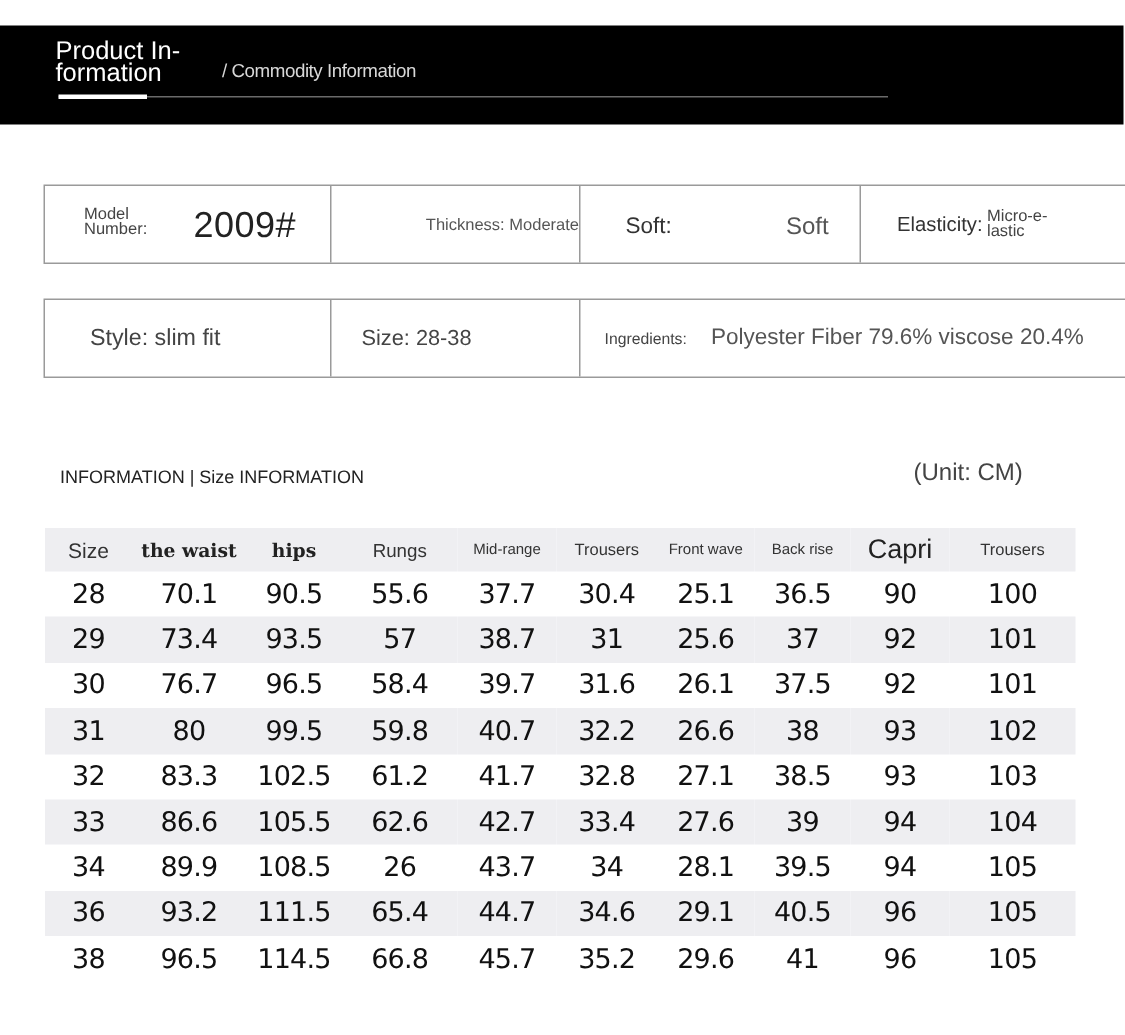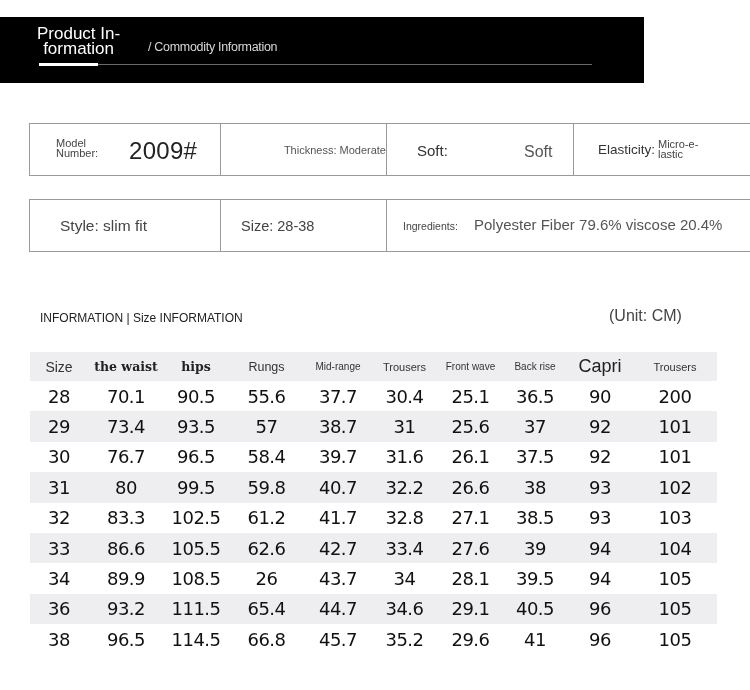--- a/index.html
+++ b/index.html
@@ -1,17 +1,17 @@
 <!DOCTYPE html>
 <html><head>
 <meta charset="utf-8">
 <style>
   html, body { margin:0; padding:0; }
   body { width:750px; height:690px; background:#ffffff; position:relative; overflow:hidden; font-family:"Liberation Sans", sans-serif; color:#222; }
-  .header-band { position:absolute; left:0; top:17px; width:644px; height:66px; background:#000;text-align:center; }
+  .header-band { position:absolute; left:0; top:17px; width:749px; height:66px; background:#000; }
   .header-title { position:absolute; left:37px; top:9px; color:#fff; font-size:17px; line-height:15px; font-family:"Liberation Sans", sans-serif; }
   .header-sub { position:absolute; left:148px; top:23px; color:#d8d8d8; font-size:12.5px; letter-spacing:-0.3px; }
   .header-line { position:absolute; left:39px; top:47px; width:553px; height:1px; background:#6a6a6a; }
   .header-accent { position:absolute; left:39px; top:46px; width:59px; height:3px; background:#fff; }
 
   .info-row { position:absolute; left:29px; width:741px; height:53px; border:1px solid #9a9a9a; box-sizing:border-box; display:flex; }
   .info-row.r1 { top:123px; }
   .info-row.r2 { top:199px; }
   .cell { position:relative; height:100%; border-right:1px solid #9a9a9a; box-sizing:border-box; display:flex; align-items:center; }
   .cell:last-child { border-right:none; }
@@ -134,21 +134,21 @@
     <tr>
       <td>28</td>
         <td>70.1</td>
         <td>90.5</td>
         <td>55.6</td>
         <td>37.7</td>
         <td>30.4</td>
         <td>25.1</td>
         <td>36.5</td>
         <td>90</td>
-        <td>200</td>
+        <td>100</td>
     </tr>
     <tr>
       <td>29</td>
         <td>73.4</td>
         <td>93.5</td>
         <td>57</td>
         <td>38.7</td>
         <td>31</td>
         <td>25.6</td>
         <td>37</td>

